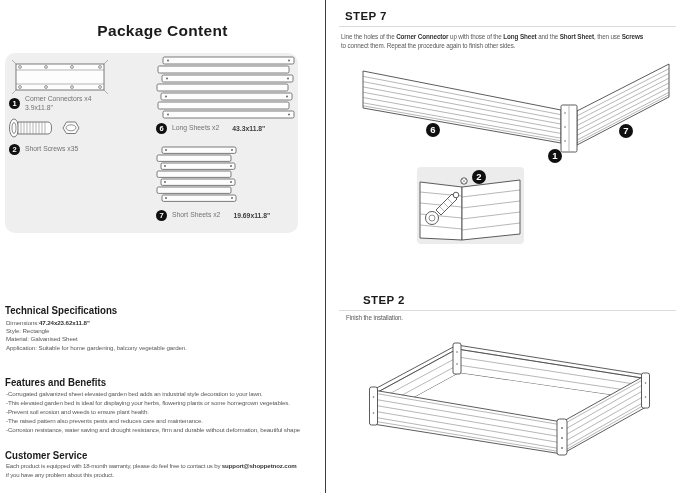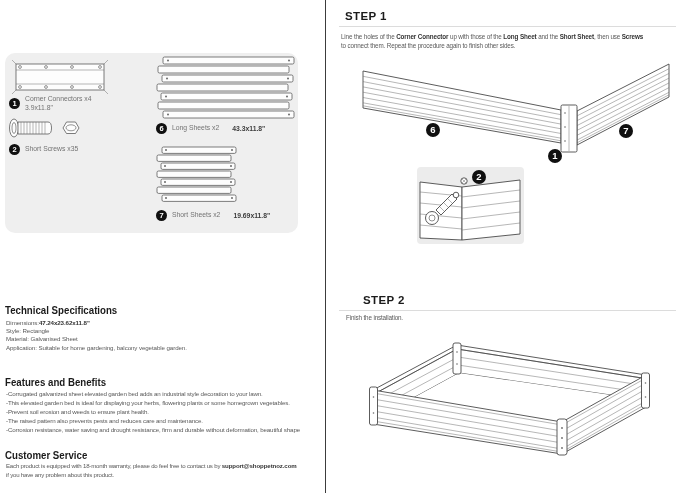--- a/index.html
+++ b/index.html
@@ -30,20 +30,21 @@
   .dot{fill:#6a6a6a}
   .badge-svg-text{font-family:"Liberation Sans",sans-serif;font-size:9.5px;font-weight:700;fill:#fff;text-anchor:middle}
 </style>
 </head>
 <body>
 
 <div class="page">
 
   <div class="abs divider" style="left:325px;top:0;height:493px"></div>
 
+  <div class="abs title" style="left:0;top:22px;width:325px">Package Content</div>
 
   <div class="abs panel" style="left:5px;top:53px;width:293px;height:180px">
 
     <svg class="abs" style="left:5px;top:4px" width="100" height="40" viewBox="0 0 100 40">
       <rect x="6" y="7" width="88" height="26" class="otg"></rect>
       <line x1="6" y1="13" x2="94" y2="13" class="ln"></line>
       <line x1="6" y1="27" x2="94" y2="27" class="ln"></line>
       <line x1="6" y1="7" x2="2" y2="3" class="ln"></line>
         <line x1="94" y1="7" x2="98" y2="3" class="ln"></line>
       <line x1="6" y1="33" x2="2" y2="37" class="ln"></line>
@@ -153,21 +154,21 @@
     <div class="tiny" style="line-height:9px">-The raised pattern also prevents pests and reduces care and maintenance.</div>
     <div class="tiny" style="line-height:9px">-Corrosion resistance, water saving and drought resistance, firm and durable without deformation, beautiful shape</div>
   </div>
 
   <div class="abs h-sec" style="left:5px;top:449px">Customer Service</div>
   <div class="abs tiny" style="left:6px;top:462px;width:318px;font-size:6.1px;letter-spacing:-.2px">
     <span>Each product is equipped with 18-month warranty, please do feel free to contact us by </span><span class="b">support@shoppetnoz.com</span><br>
     <span> if you have any problem about this product.</span>
   </div>
 
-  <div class="abs h-step" style="left:345px;top:10px">STEP 1</div>
+  <div class="abs h-step" style="left:345px;top:10px">STEP 7</div>
   <div class="abs rule" style="left:339px;top:26px;width:337px"></div>
 
   <div class="abs tiny" style="left:341px;top:33px;width:334px;font-size:6.3px">
     <span>Line the holes of the </span><span class="b">Corner Connector</span><span> up with those of the </span><span class="b">Long Sheet</span><span> and the </span><span class="b">Short Sheet</span><span>, then use </span><span class="b">Screws</span><br>
     <span> to connect them. Repeat the procedure again to finish other sides.</span>
   </div>
 
   <svg class="abs" style="left:338px;top:55px" width="337" height="125" viewBox="0 0 337 125">
 
     <polygon points="25,16 223,55 223,88 25,53" class="ot"></polygon>

